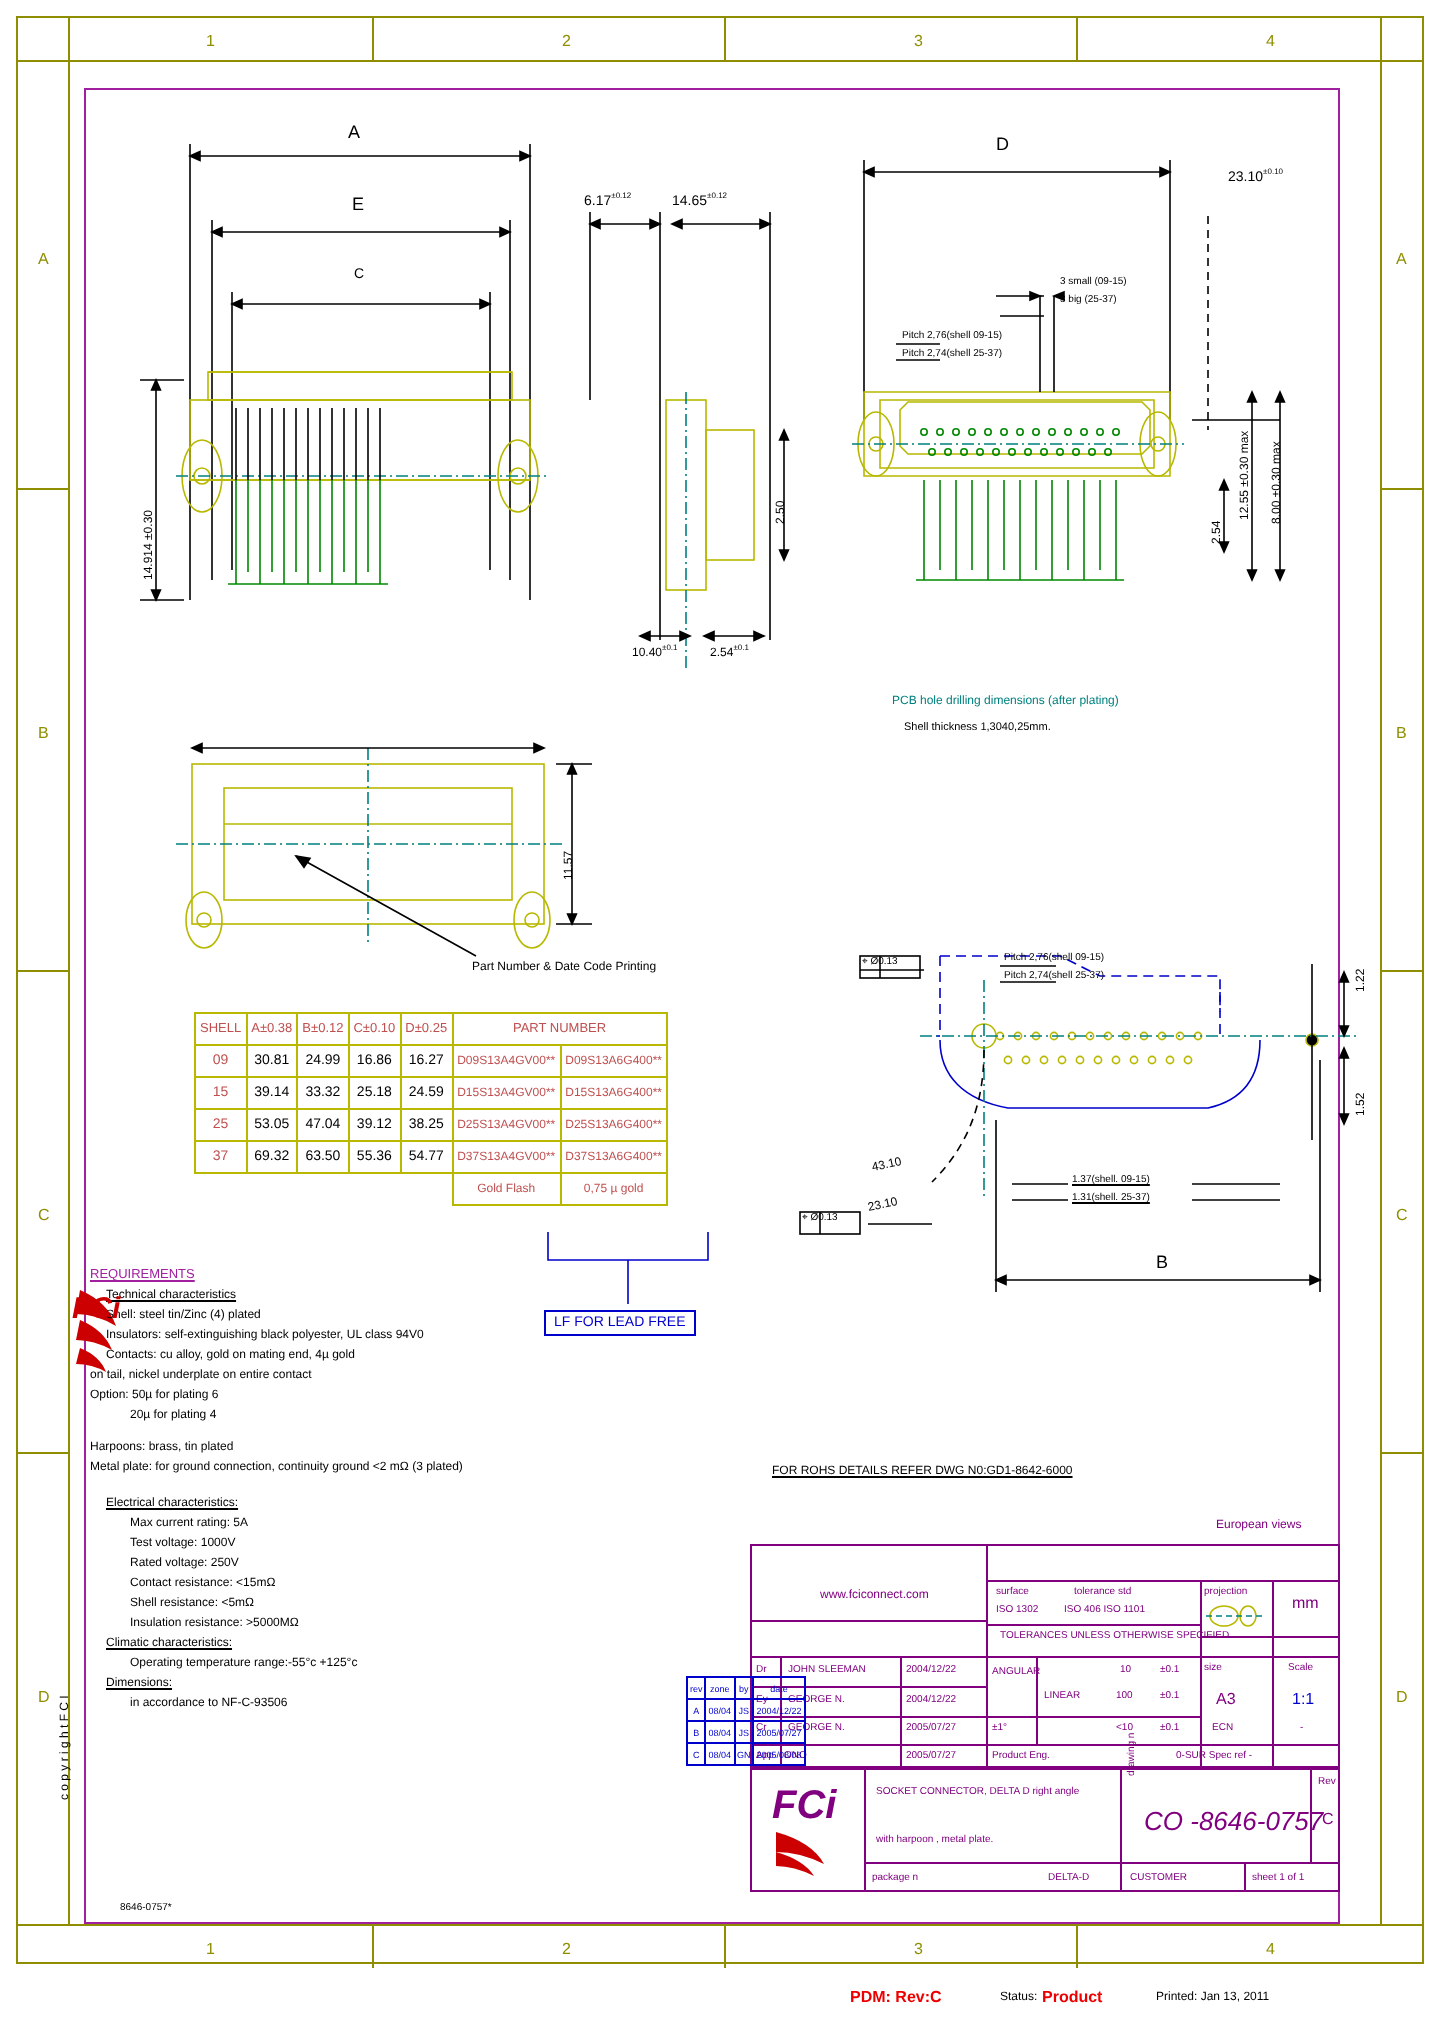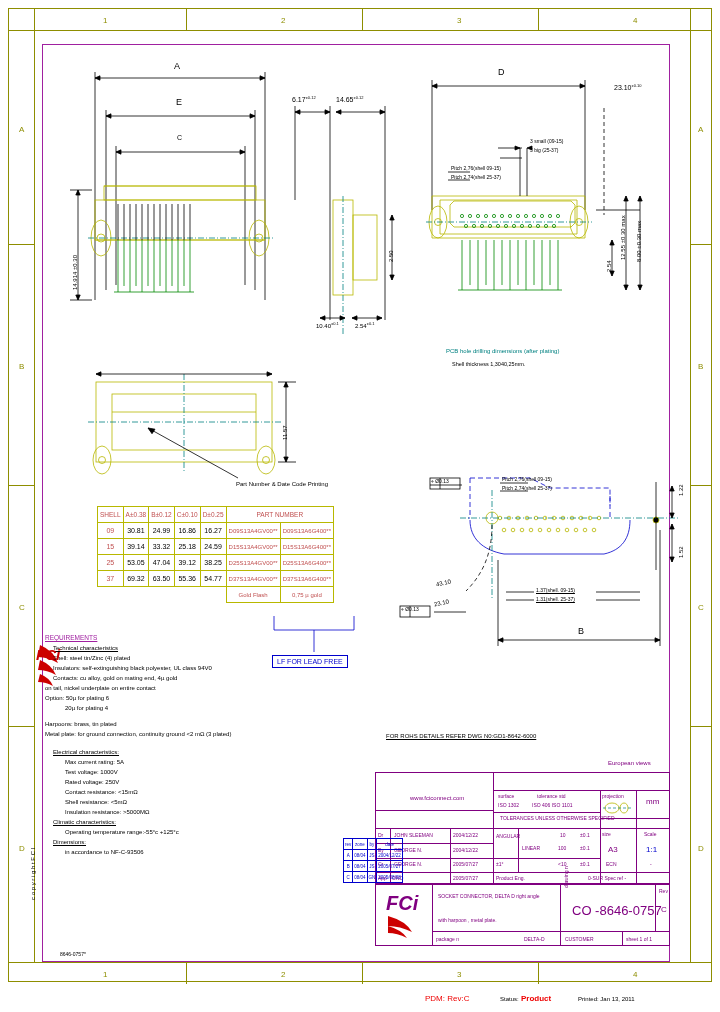--- a/index.html
+++ b/index.html
@@ -700,21 +700,21 @@
   <svg style="position:absolute;left:386px;top:914px;width:40px;height:24px;">
     <path d="M2 2 q 18 5 24 16 q -12 -6 -24 -6 z" fill="#cc0000"></path>
     <path d="M2 12 q 14 4 19 12 q -10 -5 -19 -5 z" fill="#cc0000"></path>
   </svg>
 
   <div class="tb-t small" style="left:438px;top:893px;">SOCKET CONNECTOR, DELTA D right angle</div>
   <div class="tb-t small" style="left:438px;top:917px;">with harpoon , metal plate.</div>
   <div class="tb-t small" style="left:563px;top:888px;">
     <span class="rot90" style="display:inline-block;">drawing n</span>
   </div>
-  <div class="tb-t big" style="left:572px;top:903px;">CO -8646-0757</div>
+  <div class="tb-t big" style="left:572px;top:903px;font-style:italic;">CO -8646-0757</div>
   <div class="tb-t small" style="left:659px;top:888px;">Rev</div>
   <div class="tb-t med" style="left:661px;top:905px;">C</div>
 
   <div class="tb-t small" style="left:436px;top:936px;">package n</div>
   <div class="tb-t small" style="left:524px;top:936px;">DELTA-D</div>
   <div class="tb-t small" style="left:565px;top:936px;">CUSTOMER</div>
   <div class="tb-t small" style="left:626px;top:936px;">sheet 1 of 1</div>
 
   <table class="rev-tbl">
     <tbody>
@@ -741,19 +741,19 @@
       <td>08/04</td>
       <td>GN</td>
       <td>2005/08/08</td>
     </tr>
   </tbody>
     </table>
 
   <div class="lbl k" style="left:60px;top:952px;font-size:5px;">8646-0757*</div>
 
   <div class="statusbar">
-    <div class="lbl red" style="left:425px;top:3px;font-weight:normal;font-size:8px;">PDM: Rev:C</div>
+    <div class="lbl red" style="left:425px;top:3px;font-weight:bold;font-size:8px;">PDM: Rev:C</div>
     <div class="lbl k" style="left:500px;top:4px;font-size:6px;">Status:</div>
     <div class="lbl red" style="left:521px;top:3px;font-weight:bold;font-size:8px;">Product</div>
     <div class="lbl k" style="left:578px;top:4px;font-size:6px;">Printed: Jan 13, 2011</div>
   </div>
 
 </div>
 
 </body></html>

